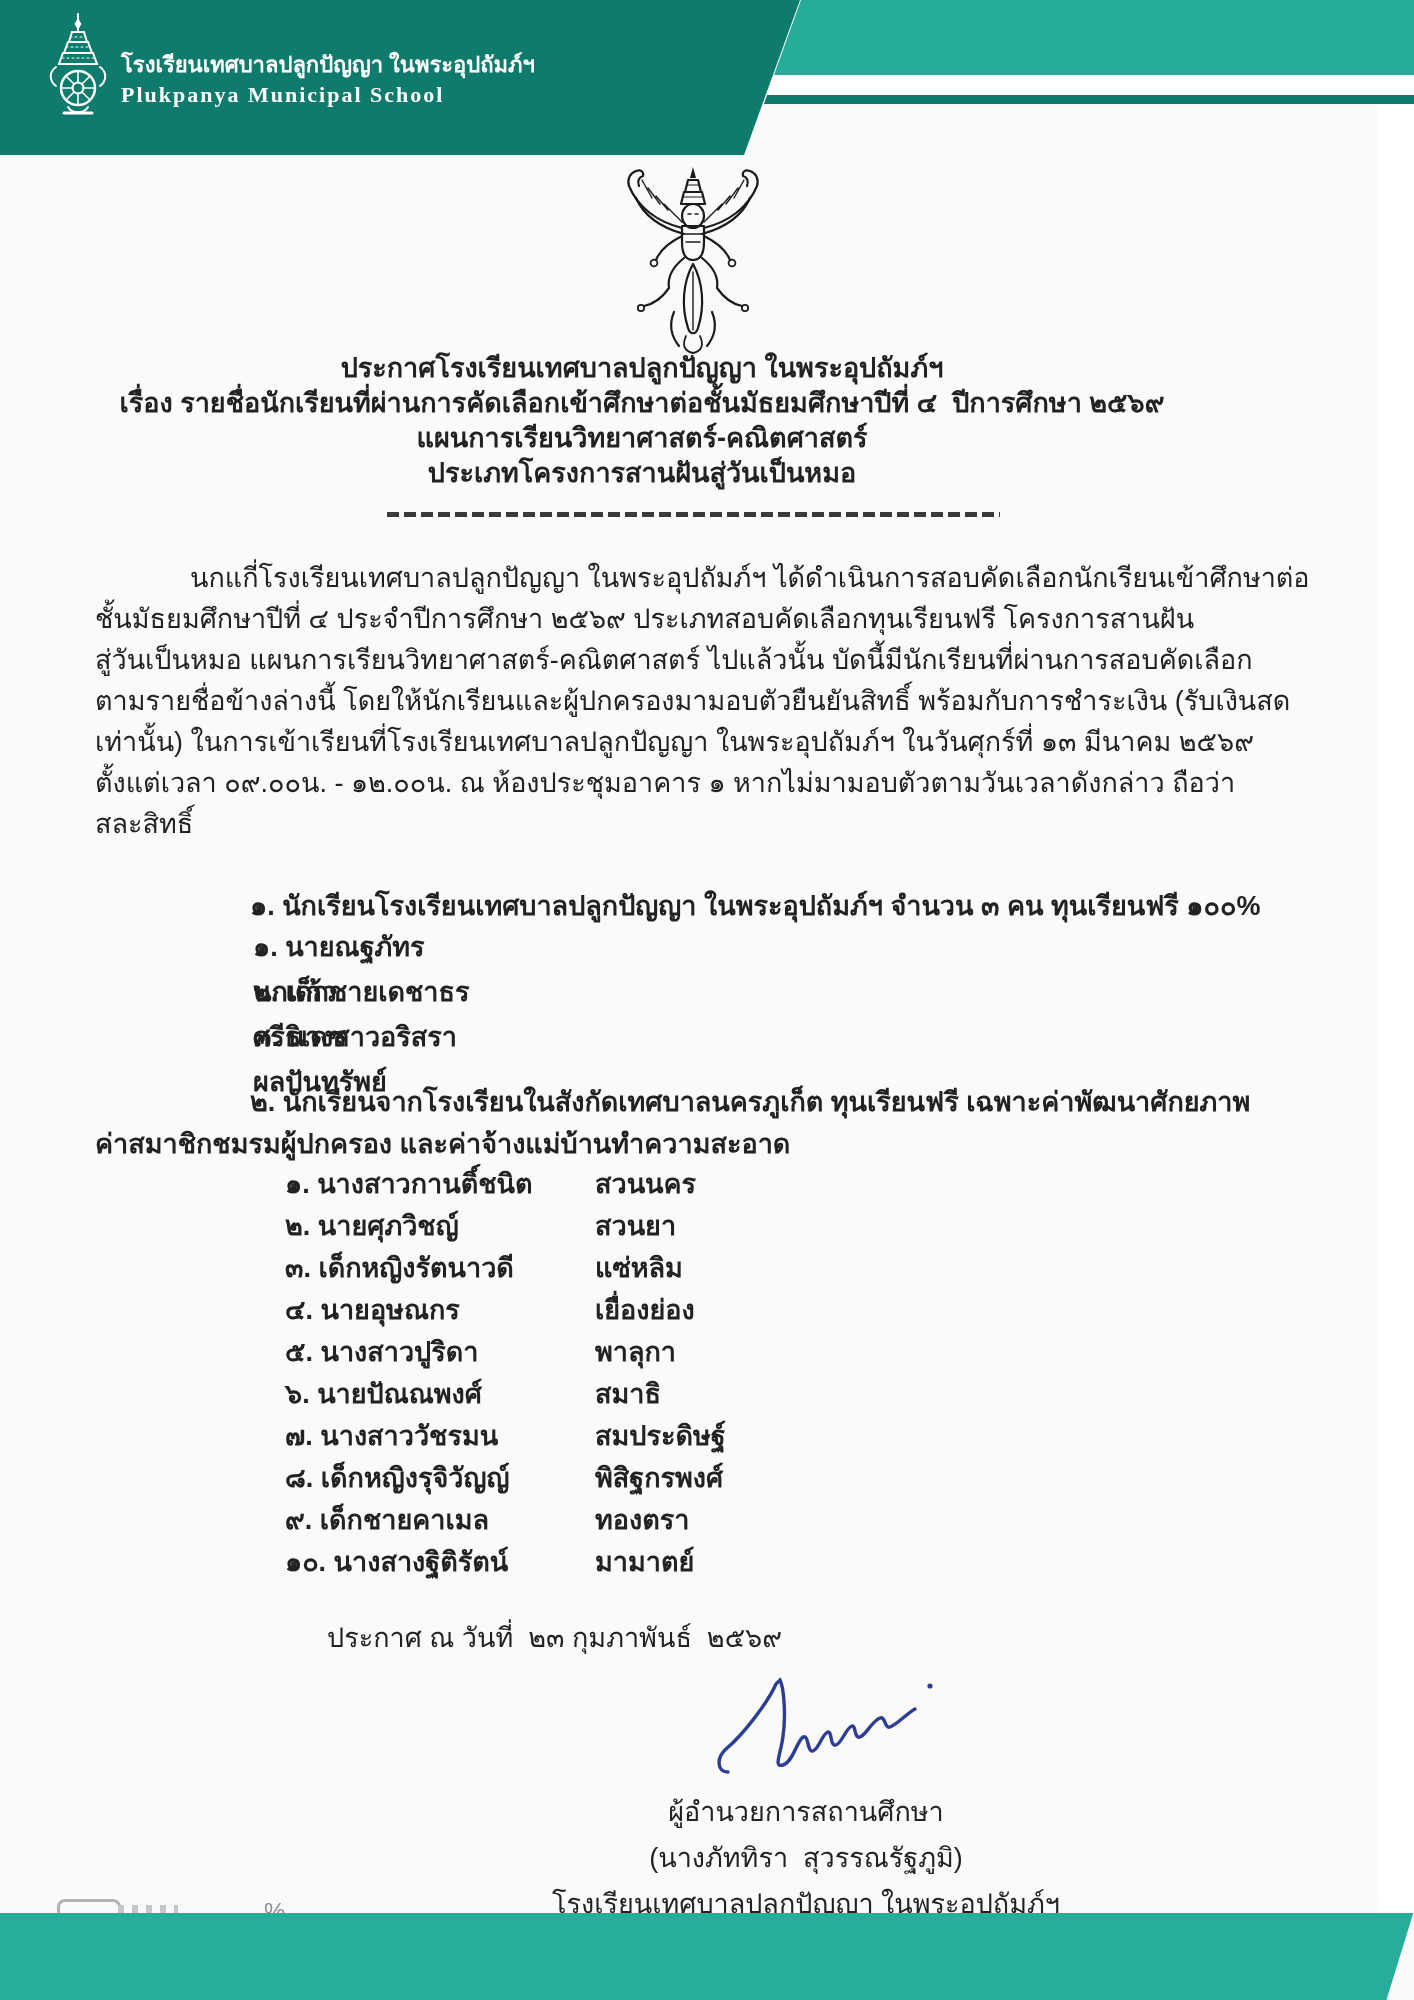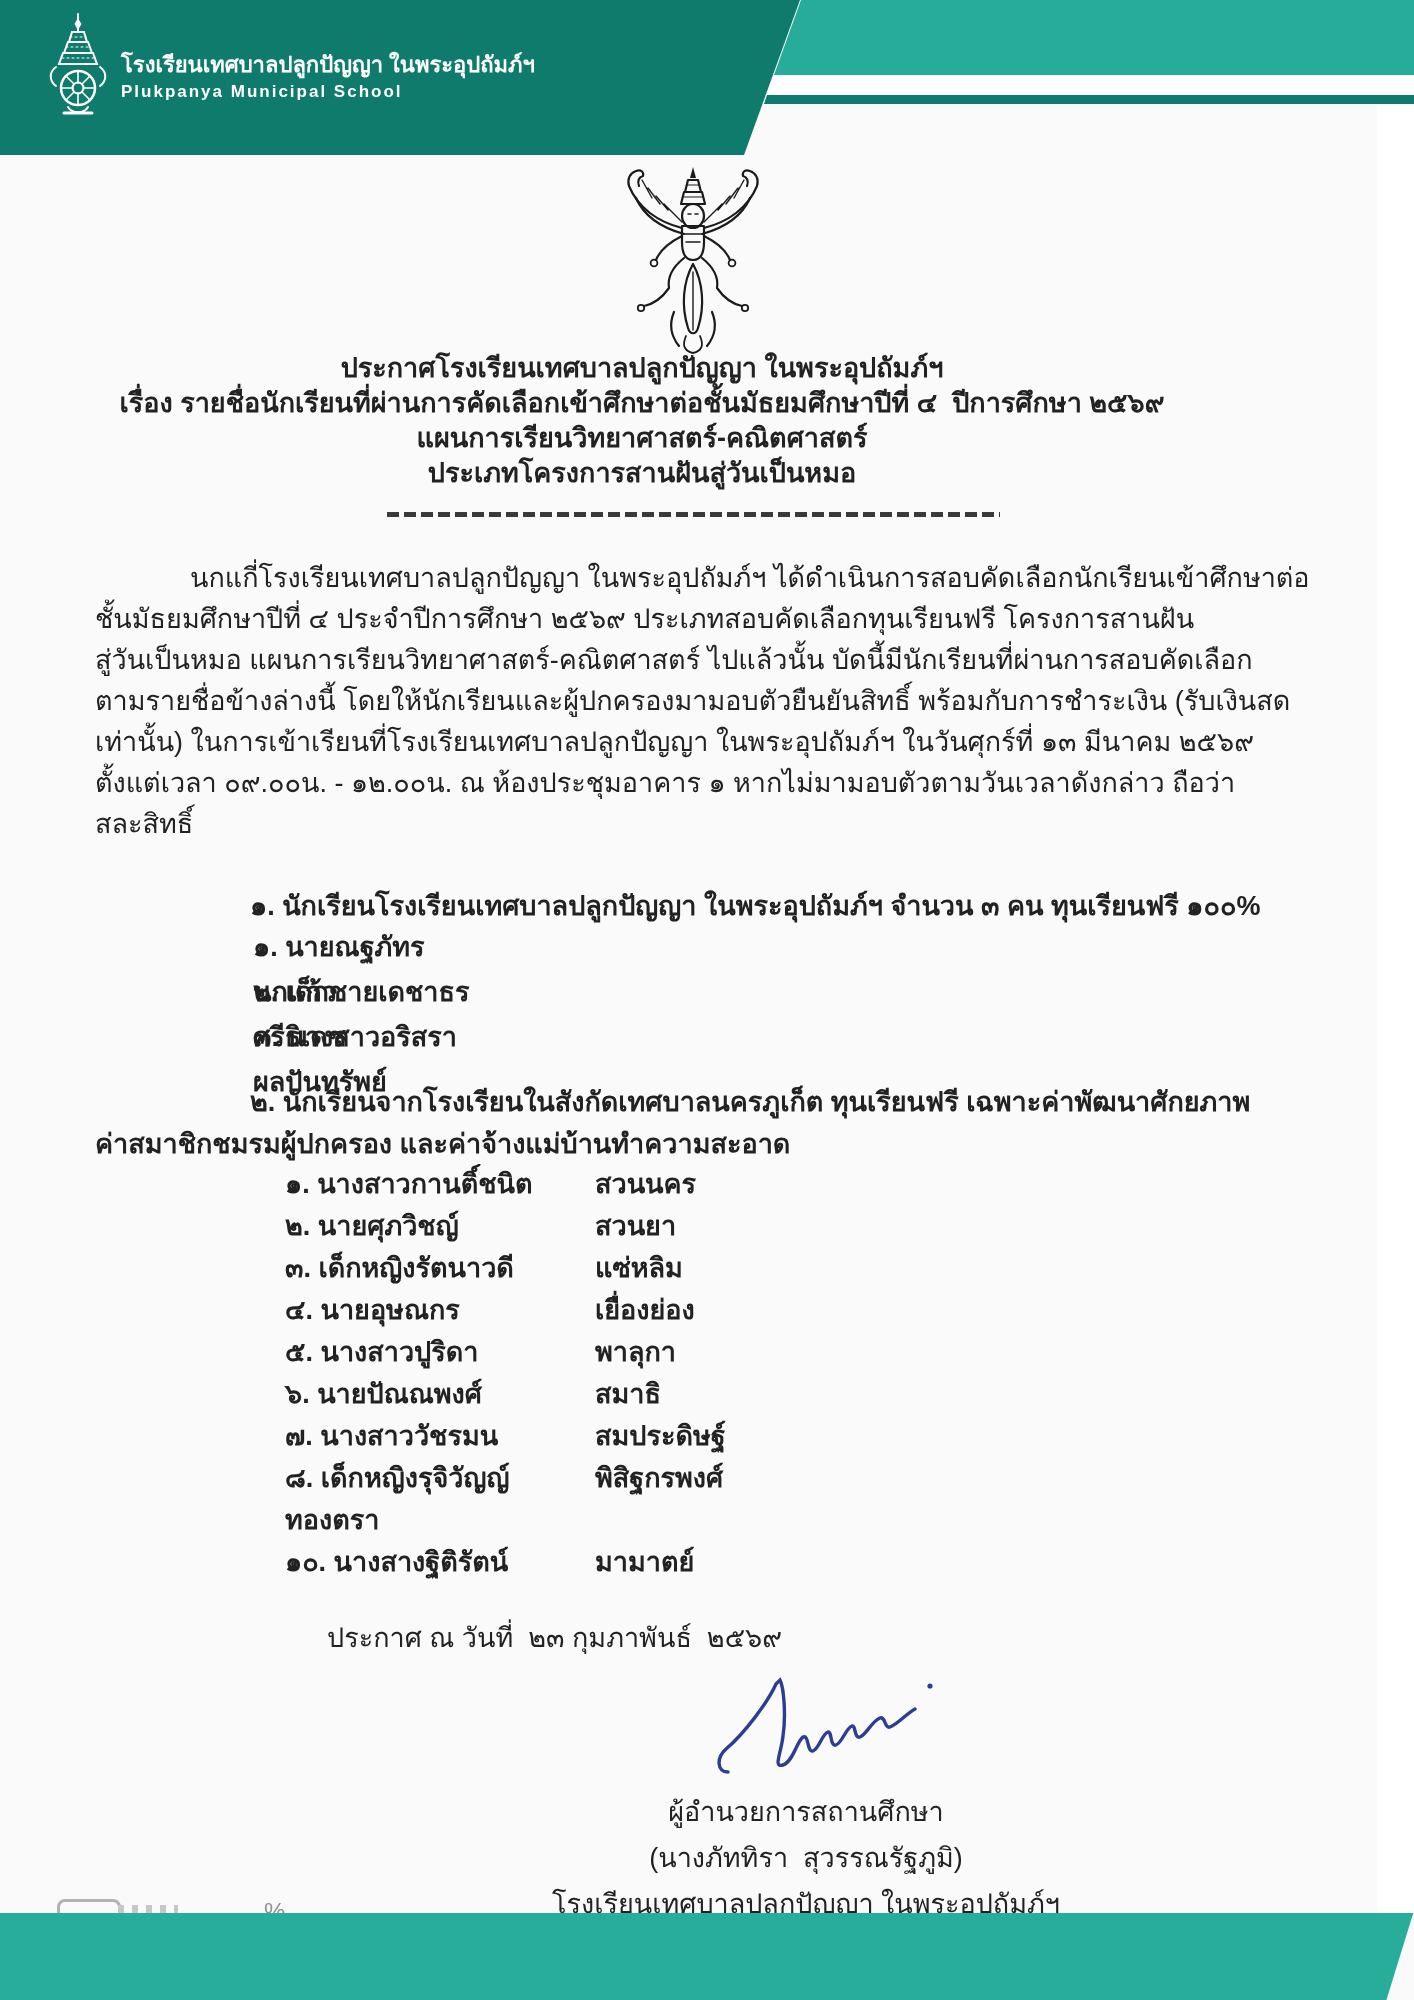--- a/index.html
+++ b/index.html
@@ -23,22 +23,22 @@
     position:absolute;left:0;top:95px;width:1414px;height:9px;background:#0e7b6c;z-index:2;
     clip-path:polygon(767px 0,1414px 0,1414px 9px,764px 9px);
   }
   .logo{position:absolute;left:46px;top:12px;z-index:4;}
   .school-th{
     position:absolute;left:121px;top:47px;z-index:4;color:#fff;
     font-size:22px;font-weight:bold;white-space:pre;
   }
   .school-en{
     position:absolute;left:121px;top:82px;z-index:4;color:#fff;
-    font-family:Liberation Sans, sans-serif;
-    font-size:17px;font-weight:bold;letter-spacing:2px;white-space:pre;
+    font-family:Liberation Serif, serif;
+    font-size:22px;font-weight:bold;letter-spacing:2px;white-space:pre;
   }
   
   .garuda{position:absolute;left:612px;top:164px;z-index:1;}
   
   .th{white-space:pre;}
   .title-block{
     position:absolute;left:0;top:351px;width:1284px;text-align:center;z-index:1;
     font-size:27px;font-weight:bold;line-height:35px;
   }
   .separator{
@@ -230,20 +230,21 @@
     </div>
     <div class="row">
       <span class="fname">๗. นางสาววัชรมน</span>
       <span class="lname">สมประดิษฐ์</span>
     </div>
     <div class="row">
       <span class="fname">๘. เด็กหญิงรุจิวัญญ์</span>
       <span class="lname">พิสิฐกรพงศ์</span>
     </div>
     <div class="row">
+      <span class="fname">๙. เด็กชายคาเมล</span>
       <span class="lname">ทองตรา</span>
     </div>
     <div class="row">
       <span class="fname">๑๐. นางสางฐิติรัตน์</span>
       <span class="lname">มามาตย์</span>
     </div>
   </div>
 
   <div class="date-line th">ประกาศ ณ วันที่  ๒๓ กุมภาพันธ์  ๒๕๖๙</div>
 

